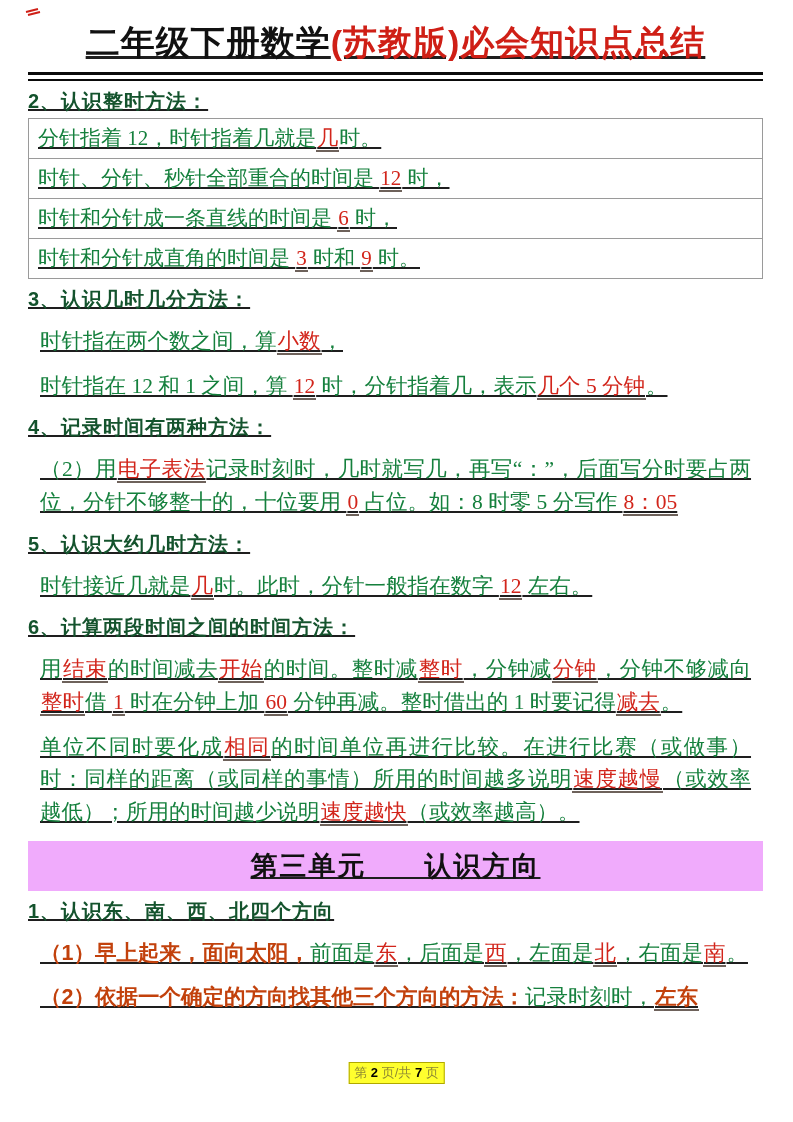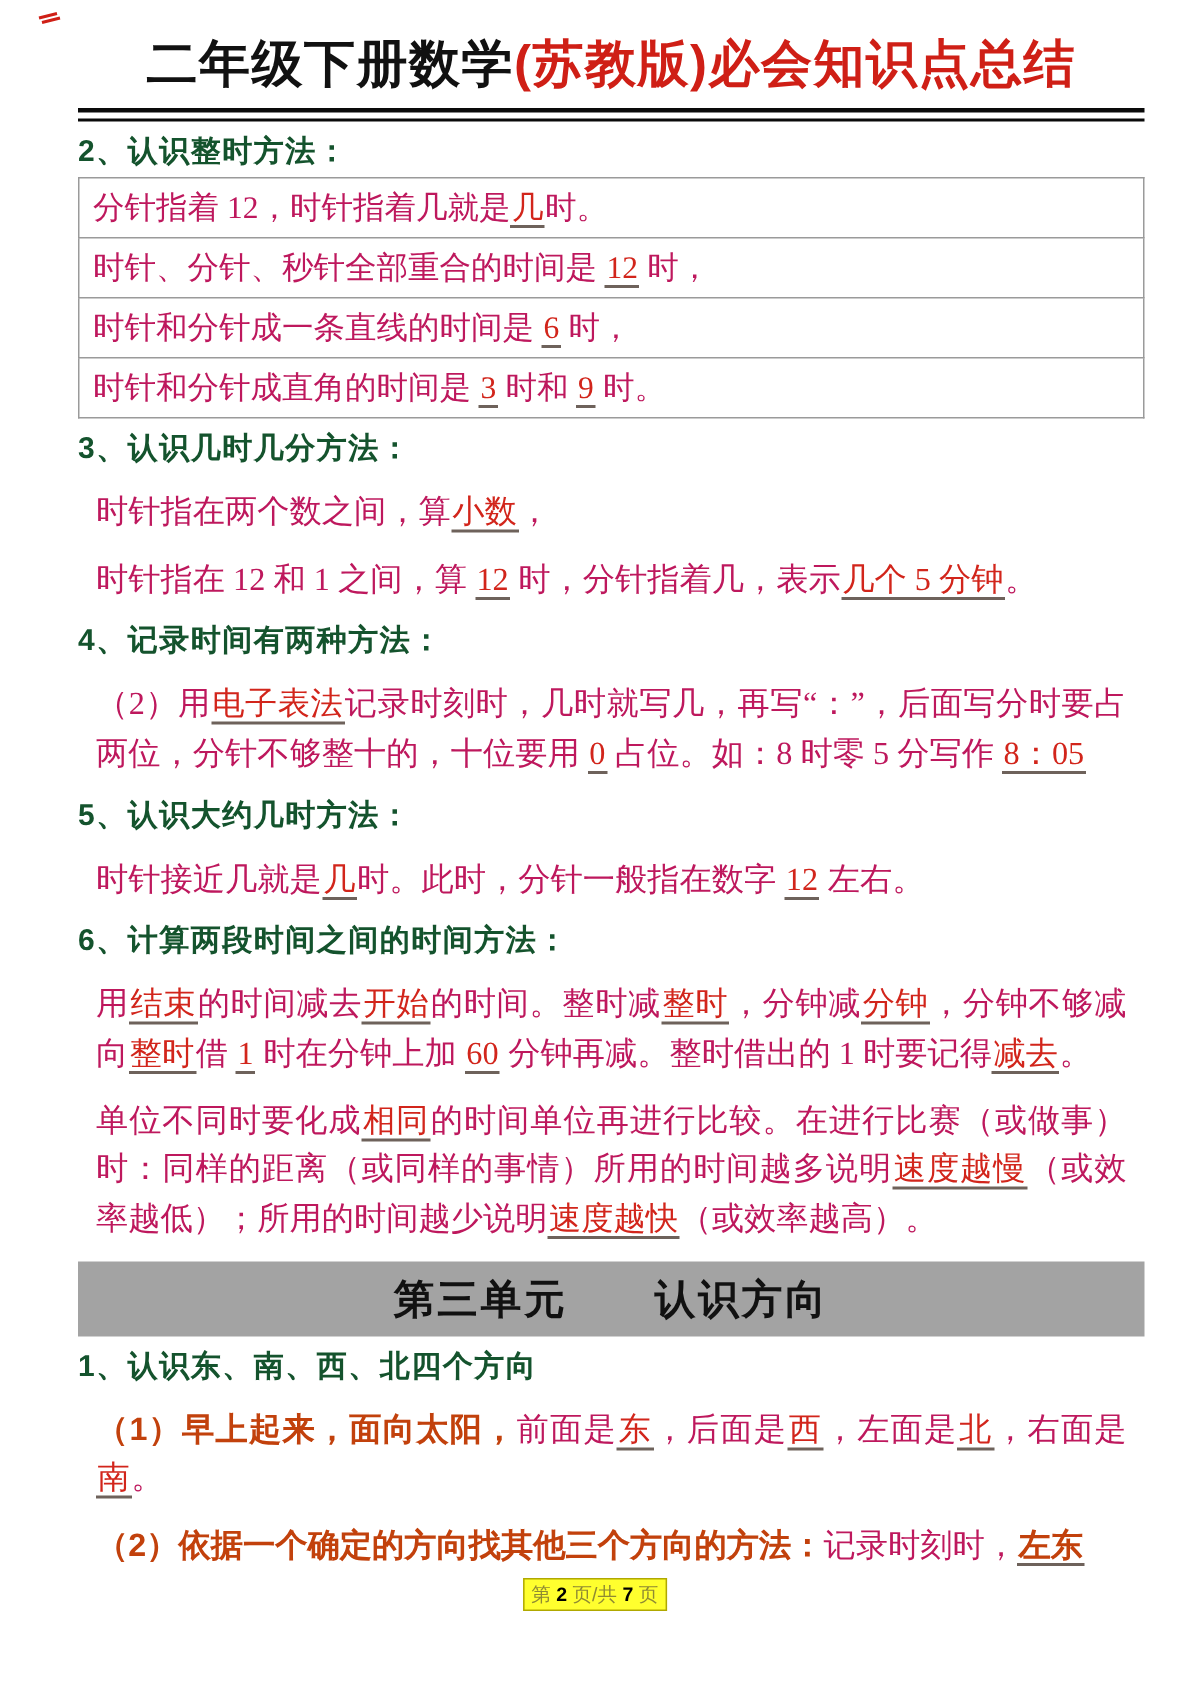--- a/index.html
+++ b/index.html
@@ -1,48 +1,48 @@
 <!DOCTYPE html>
 <html><head>
 <meta charset="utf-8">
 <style>
   html,body{margin:0;padding:0;}
   body{
     width:793px;height:1122px;background:#ffffff;position:relative;overflow:hidden;
     font-family:"Liberation Serif",serif;color:#1e1e1e;
   }
-  .page{padding:4px 30px 0 52px;position:relative;}
+  .page{padding:4px 30px 0 28px;position:relative;text-decoration:underline;}
   .corner{position:absolute;top:2px;left:24px;}
   .title-wrap{
     text-align:center;font-family:"Liberation Sans",sans-serif;font-weight:bold;
     font-size:34px;letter-spacing:1px;padding:16px 0 5px 0;white-space:nowrap;
   }
   .t-black{color:#111;}
   .t-red{color:#cf1f16;}
   .double-rule{border-top:3px solid #0a0a0a;border-bottom:2px solid #0a0a0a;height:4px;margin:1px 0 6px 0;}
   .sec-h{
     font-family:"Liberation Sans",sans-serif;font-weight:bold;color:#14532d;
     font-size:20px;margin:7px 0 3px 0;letter-spacing:1px;line-height:1.35;
   }
   table.tbl{border-collapse:collapse;width:100%;margin:2px 0 4px 0;}
   table.tbl td{
     border:1px solid #9a9a9a;font-size:21px;padding:5px 9px;height:29px;
     color:#222;line-height:1.3;
   }
   p.body{font-size:21.5px;line-height:1.52;margin:12px;text-align:justify;color:#222;}
-  .n{color:#be185d;}
+  .n{color:#15803d;}
   .r{color:#d2251b;border-bottom:2px solid #6e625b;padding:0 1px;}
   .bb{font-weight:bold;font-family:"Liberation Sans",sans-serif;color:#c2410c;}
   .banner{
-    background:#a3a3a3;text-align:center;font-family:"Liberation Sans",sans-serif;
+    background:#f0abfc;text-align:center;font-family:"Liberation Sans",sans-serif;
     font-weight:bold;font-size:27px;color:#111;padding:7px 0;margin:12px 0 6px 0;
     letter-spacing:2px;
   }
   .footer{
-    position:absolute;left:50%;transform:translateX(-50%);bottom:48px;
+    position:absolute;left:50%;transform:translateX(-50%);bottom:38px;
     background:#ffff2e;border:1px solid #b0a800;font-family:"Liberation Sans",sans-serif;
     font-size:13px;padding:1px 5px;white-space:nowrap;color:#8f8a33;
   }
   .footer .num{color:#000;font-weight:bold;}
 </style>
 </head>
 <body>
 
 <div class="page">
 

